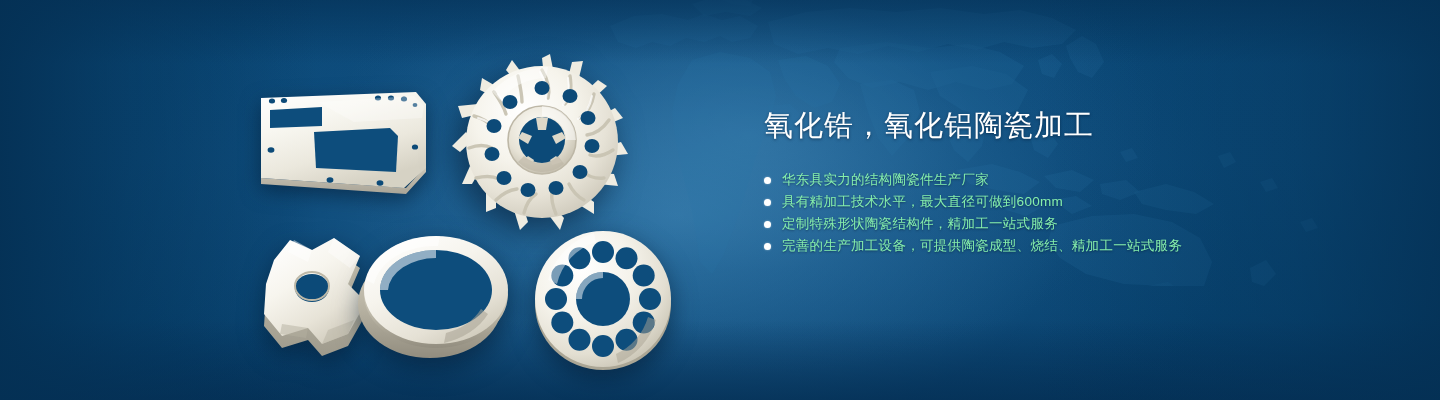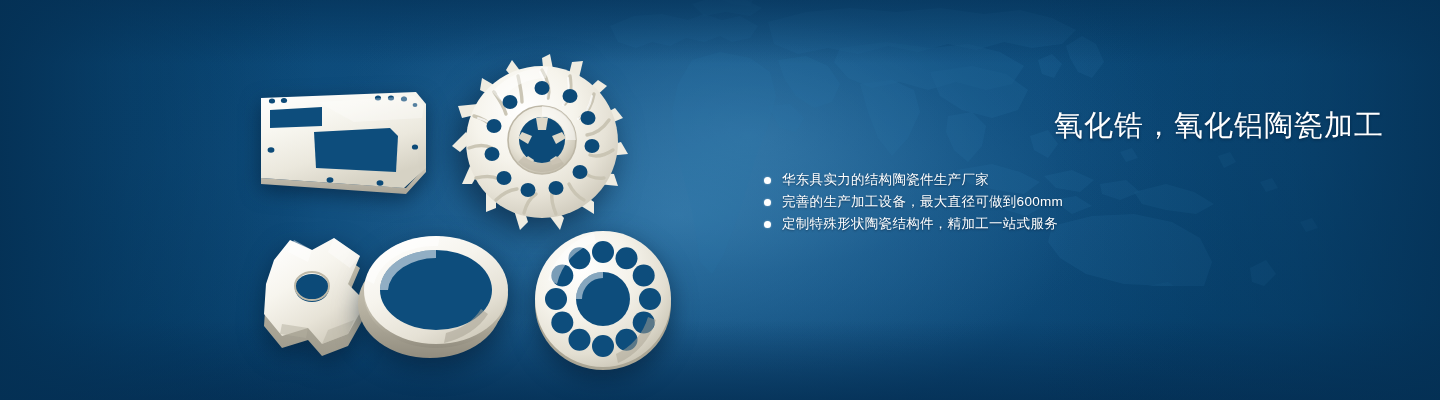--- a/index.html
+++ b/index.html
@@ -10,21 +10,20 @@
     background:#063f6e;
     font-family:"Liberation Sans","DejaVu Sans",sans-serif;
   }
 
   
   .banner{
     position:relative;
     width:1440px; height:400px;
     overflow:hidden;
     background:#07406f;
-    text-align:right;
   }
 
   
   .bg-base{
     position:absolute; inset:0;
     background:linear-gradient(180deg,#0a4978 0%,#0b4a79 40%,#084471 78%,#063c68 100%);
   }
 
   
   .bg-glow{
@@ -141,21 +140,21 @@
   .dot{
     width:7px; height:7px;
     border-radius:50%;
     background:#ffffff;
     flex:0 0 auto;
     margin-right:11px;
     box-shadow:0 0 2px rgba(255,255,255,.5);
   }
   .btext{
     font-size:13.5px;
-    color:#ffffff;
+    color:#86efac;
     letter-spacing:.3px;
     line-height:22px;
     white-space:nowrap;
     text-shadow:0 1px 2px rgba(0,18,40,.5);
   }
 </style>
 </head>
 <body>
 
 <div class="banner">
@@ -466,25 +465,29 @@
 
     <ul class="bullets">
 
       <li class="bullet">
         <span class="dot"></span>
         <span class="btext">华东具实力的结构陶瓷件生产厂家</span>
       </li>
 
       <li class="bullet">
         <span class="dot"></span>
-        <span class="btext">完善的生产加工设备，最大直径可做到600mm</span>
+        <span class="btext">具有精加工技术水平，最大直径可做到600mm</span>
       </li>
 
       <li class="bullet">
         <span class="dot"></span>
         <span class="btext">定制特殊形状陶瓷结构件，精加工一站式服务</span>
       </li>
 
+      <li class="bullet">
+        <span class="dot"></span>
+        <span class="btext">完善的生产加工设备，可提供陶瓷成型、烧结、精加工一站式服务</span>
+      </li>
 
     </ul>
   </div>
 
 </div>
 
 </body></html>

